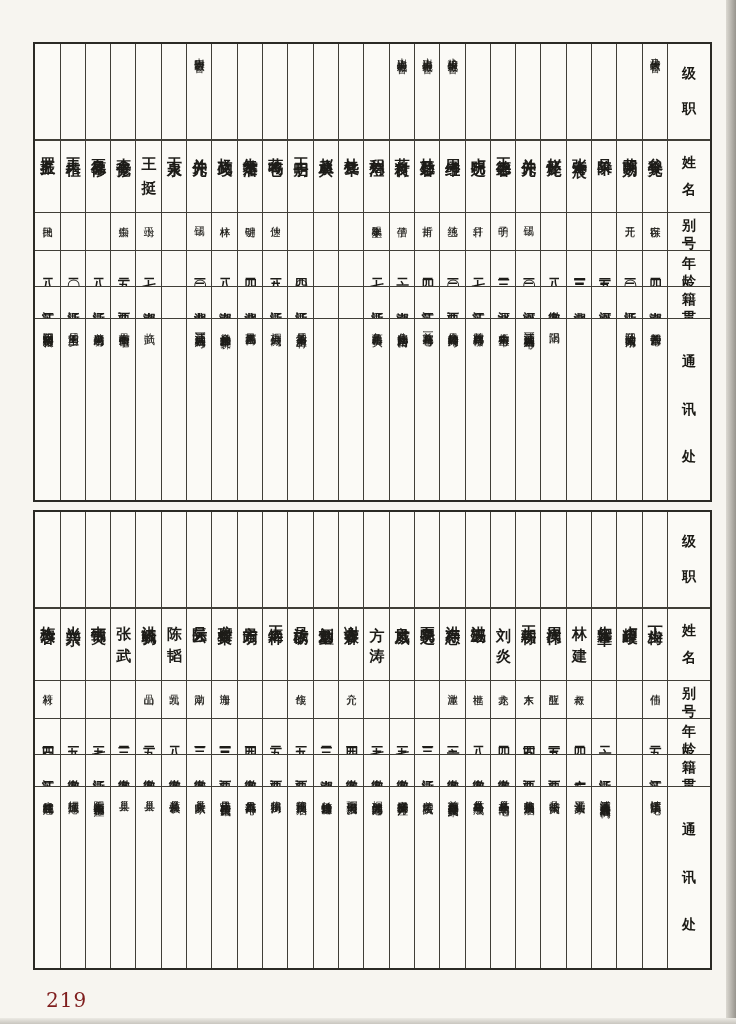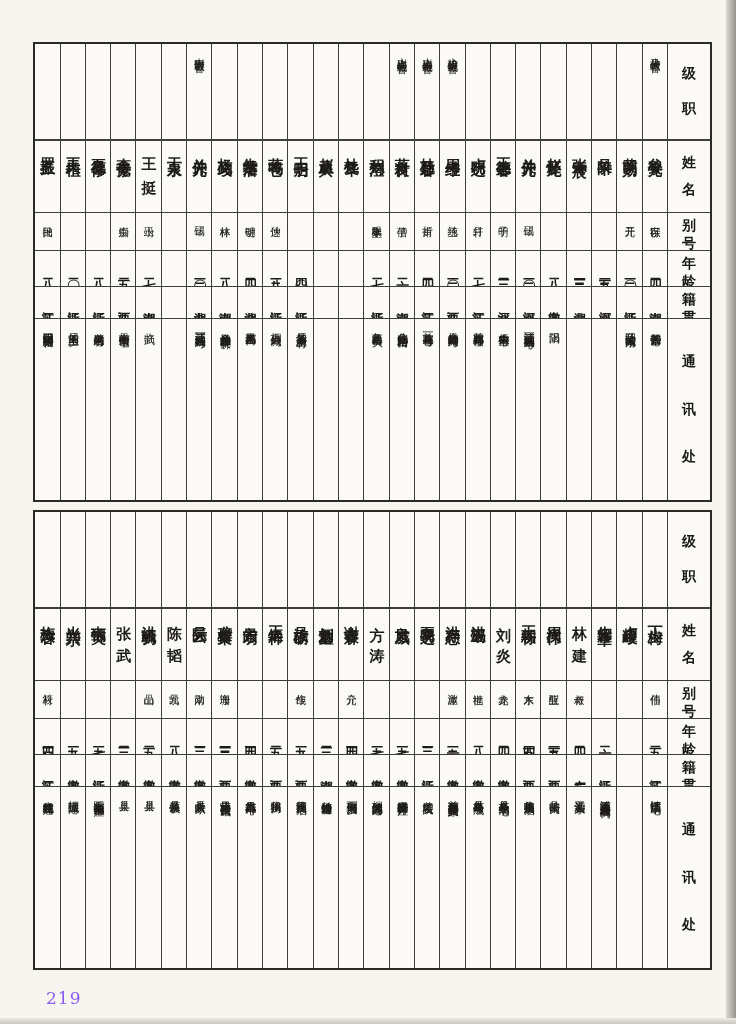--- a/index.html
+++ b/index.html
@@ -51,21 +51,21 @@
   .b-name .vtext{font-size:15px;font-weight:700;letter-spacing:2px;line-height:1.0;}
   .b-alias .vtext{font-size:10.5px;letter-spacing:0.5px;}
   .b-age .vtext{font-size:13px;letter-spacing:1px;font-weight:600;}
   .b-origin .vtext{font-size:12px;letter-spacing:0.5px;font-weight:600;}
   .b-address .vtext{font-size:11px;letter-spacing:0.5px;line-height:1.08;}
   
   .label-cell{flex-direction:column;align-items:center;justify-content:space-evenly;padding:4px 0;}
   .label-cell span{font-size:14px;font-weight:700;color:#191813;}
   .page-number{
     position:absolute;left:46px;top:988px;
-    font-family:"DejaVu Serif",serif;font-size:17px;color:#8b5cf6;letter-spacing:1px;
+    font-family:"DejaVu Serif",serif;font-size:20px;color:#7f1d1d;letter-spacing:1px;
   }
 </style>
 </head>
 <body>
 
 <div class="page">
   <div class="sheet">
     <section class="roster">
         <div class="col head-col">
           <div class="cell label-cell b-rank">

